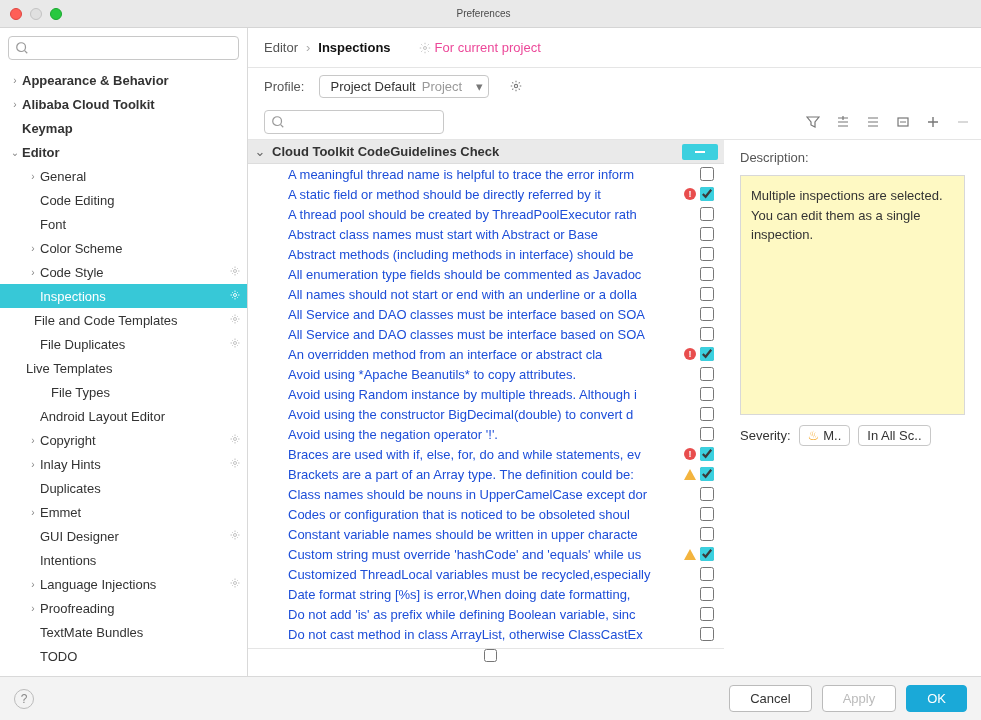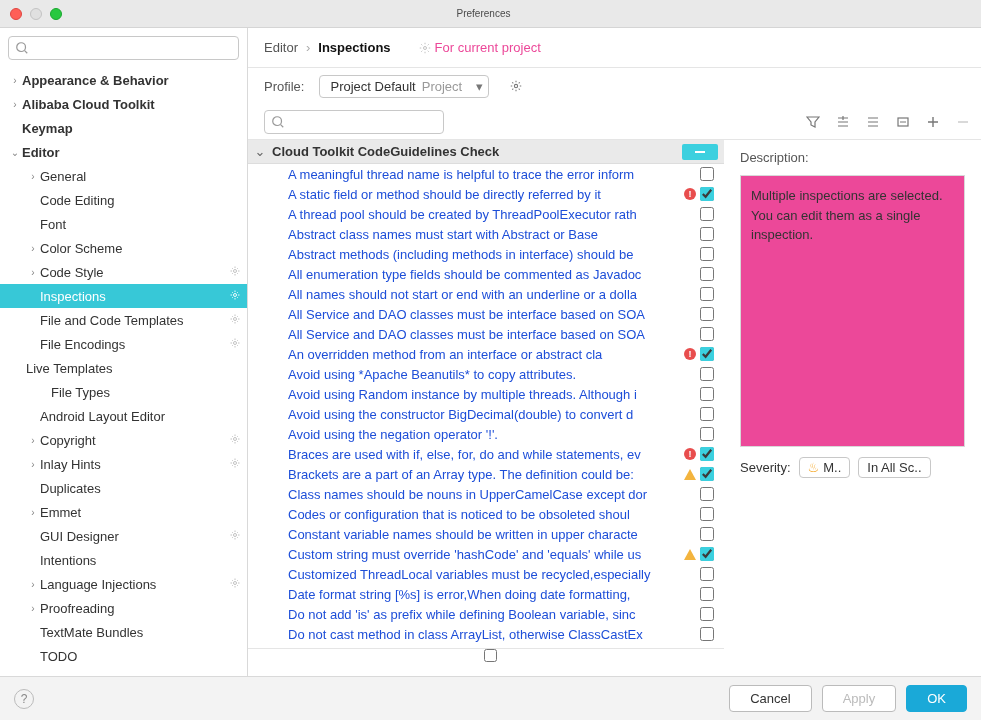--- a/index.html
+++ b/index.html
@@ -61,21 +61,21 @@
 .row .txt { flex: 1; white-space: nowrap; overflow: hidden; color: #1d4ed8; }
 .row .icon-slot { width: 20px; display: flex; align-items: center; justify-content: center; }
 .row input[type="checkbox"] { width: 14px; height: 14px; margin-right: 10px; accent-color: #3bd0df; }
 .sev-err { width: 12px; height: 12px; border-radius: 50%; background: #e84d4d; display:flex;align-items:center;justify-content:center;color:#fff;font-size:9px;font-weight:700;}
 .sev-warn { width: 0; height: 0; border-left: 6px solid transparent; border-right: 6px solid transparent; border-bottom: 11px solid #f3b43e; position: relative; }
 
 .disable-row { height: 28px; display: flex; align-items: center; padding-left: 8px; gap: 14px; border-top: 1px solid #e5e5e5; flex-direction: column; }
 
 .desc-pane { flex: 1; padding: 10px 16px; display: flex; flex-direction: column; gap: 10px; }
 .desc-label { color: #555; }
-.desc-box { border: 1px solid #d8d8d8; background: #ec4899; padding: 10px; height: 272px; color: #333; line-height: 1.5; }
+.desc-box { border: 1px solid #d8d8d8; background: #fef9c3; padding: 10px; height: 240px; color: #333; line-height: 1.5; }
 .sev-row { display: flex; align-items: center; gap: 8px; }
 .pill { border: 1px solid #c8c8c8; border-radius: 4px; padding: 2px 8px; font-size: 11px; background: #fff; display: flex; align-items: center; gap: 4px; }
 .flame { color: #f5a623; }
 
 .footer { height: 44px; border-top: 1px solid #d9d9d9; display: flex; align-items: center; padding: 0 14px; gap: 10px; background: #f3f3f3;}
 .footer .help { width: 20px; height: 20px; border: 1px solid #bbb; border-radius: 50%; display:flex;align-items:center;justify-content:center;color:#888;font-size:12px;}
 .footer .spacer { flex: 1; }
 .btn { padding: 5px 20px; border: 1px solid #bbb; border-radius: 4px; background: #fff; color: #333; }
 .btn.disabled { color: #bbb; }
 .btn.primary { background: #1aa9d8; border-color: #1aa9d8; color: #fff; }
@@ -147,31 +147,31 @@
             </svg></span>
         </div>
         <div class="tree-item selected" style="padding-left: 26px;">
           <span class="arrow"></span>
           <span class="label">Inspections</span>
           <span class="gear"><svg class="gear-svg" viewBox="0 0 16 16">
               <circle cx="8" cy="8" r="2" fill="none" stroke="currentColor" stroke-width="1.2"></circle>
               <path d="M8 2v2M8 12v2M2 8h2M12 8h2M4 4l1 1M11 11l1 1M12 4l-1 1M5 11l-1 1" stroke="currentColor" stroke-width="1.2"></path>
             </svg></span>
         </div>
-        <div class="tree-item" style="padding-left: 26px;">
+        <div class="tree-item" style="padding-left: 20px;">
           <span class="arrow"></span>
           <span class="label">File and Code Templates</span>
           <span class="gear"><svg class="gear-svg" viewBox="0 0 16 16">
               <circle cx="8" cy="8" r="2" fill="none" stroke="currentColor" stroke-width="1.2"></circle>
               <path d="M8 2v2M8 12v2M2 8h2M12 8h2M4 4l1 1M11 11l1 1M12 4l-1 1M5 11l-1 1" stroke="currentColor" stroke-width="1.2"></path>
             </svg></span>
         </div>
         <div class="tree-item" style="padding-left: 26px;">
           <span class="arrow"></span>
-          <span class="label">File Encodings</span>
+          <span class="label">File Duplicates</span>
           <span class="gear"><svg class="gear-svg" viewBox="0 0 16 16">
               <circle cx="8" cy="8" r="2" fill="none" stroke="currentColor" stroke-width="1.2"></circle>
               <path d="M8 2v2M8 12v2M2 8h2M12 8h2M4 4l1 1M11 11l1 1M12 4l-1 1M5 11l-1 1" stroke="currentColor" stroke-width="1.2"></path>
             </svg></span>
         </div>
         <div class="tree-item" style="padding-left: 12px;">
           <span class="arrow"></span>
           <span class="label">Live Templates</span>
         </div>
         <div class="tree-item" style="padding-left: 37px;">

